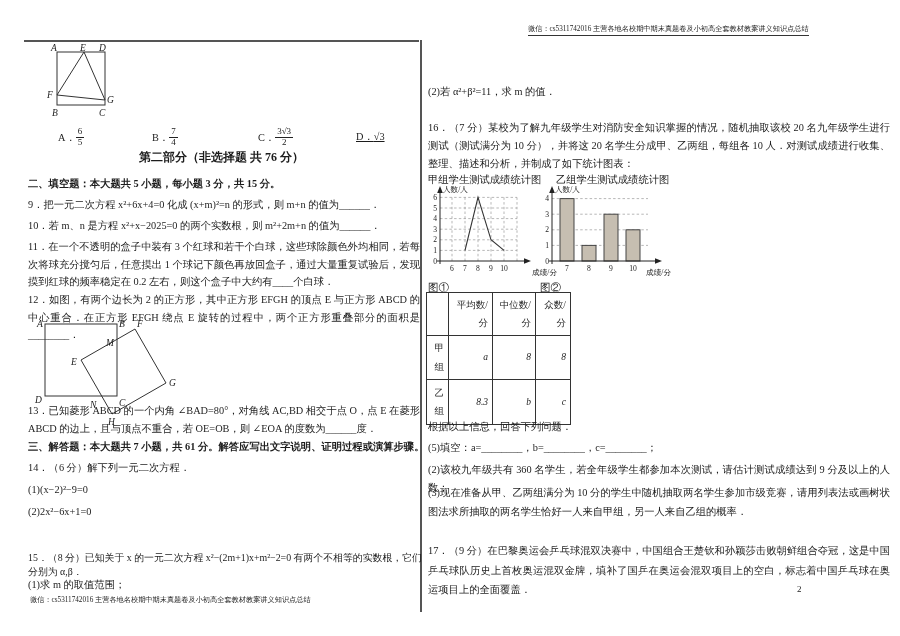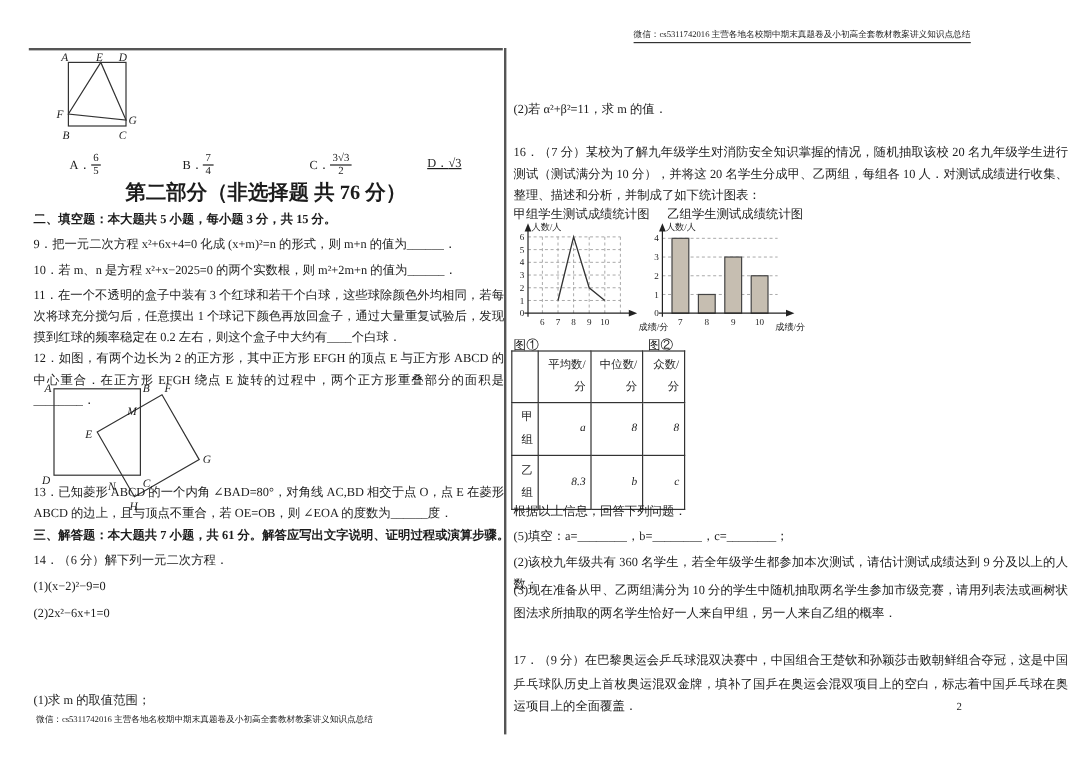--- a/index.html
+++ b/index.html
@@ -60,21 +60,21 @@
   <div class="abs line" style="left:152px;top:127px;">
     <span class="opt-label">B．</span><span class="frac"><span class="num">7</span><span class="den">4</span></span>
   </div>
   <div class="abs line" style="left:258px;top:127px;">
     <span class="opt-label">C．</span><span class="frac"><span class="num">3√3</span><span class="den">2</span></span>
   </div>
   <div class="abs line" style="left:356px;top:129px;text-decoration:underline;">
     <span class="opt-label">D．</span><span>√3</span>
   </div>
 
-  <div class="abs bold" style="left:24px;top:149px;width:395px;text-align:center;font-size:17px;">第二部分（非选择题  共 76 分）</div>
+  <div class="abs bold" style="left:24px;top:149px;width:395px;text-align:center;font-size:12px;">第二部分（非选择题  共 76 分）</div>
 
   <div class="abs line bold" style="left:28px;top:176px;">二、填空题：本大题共 5 小题，每小题 3 分，共 15 分。</div>
   <div class="abs line" style="left:28px;top:197px;">9．把一元二次方程 x²+6x+4=0 化成 (x+m)²=n 的形式，则 m+n 的值为______．</div>
   <div class="abs line" style="left:28px;top:218px;">10．若 m、n 是方程 x²+x−2025=0 的两个实数根，则 m²+2m+n 的值为______．</div>
   <div class="abs para" style="left:28px;top:238px;width:392px;line-height:17.5px;">11．在一个不透明的盒子中装有 3 个红球和若干个白球，这些球除颜色外均相同，若每次将球充分搅匀后，任意摸出 1 个球记下颜色再放回盒子，通过大量重复试验后，发现摸到红球的频率稳定在 0.2 左右，则这个盒子中大约有____个白球．</div>
   <div class="abs para" style="left:28px;top:291px;width:392px;line-height:17.5px;">12．如图，有两个边长为 2 的正方形，其中正方形 EFGH 的顶点 E 与正方形 ABCD 的中心重合．在正方形 EFGH 绕点 E 旋转的过程中，两个正方形重叠部分的面积是________．</div>
 
   <svg class="abs" style="left:30px;top:318px;" width="180" height="112" viewBox="0 0 180 112">
     <rect x="15" y="6" width="72" height="72" fill="none" stroke="#333" stroke-width="1"></rect>
     <polygon points="51,42 105,11 136,65 82,96" fill="none" stroke="#333" stroke-width="1"></polygon>
@@ -88,20 +88,21 @@
     <text class="fig-label" x="78" y="107">H</text>
     <text class="fig-label" x="76" y="28">M</text>
     <text class="fig-label" x="60" y="90">N</text>
   </svg>
 
   <div class="abs para" style="left:28px;top:402px;width:392px;line-height:18px;">13．已知菱形 ABCD 的一个内角 ∠BAD=80°，对角线 AC,BD 相交于点 O，点 E 在菱形 ABCD 的边上，且与顶点不重合，若 OE=OB，则 ∠EOA 的度数为______度．</div>
   <div class="abs line bold" style="left:28px;top:439px;">三、解答题：本大题共 7 小题，共 61 分。解答应写出文字说明、证明过程或演算步骤。</div>
   <div class="abs line" style="left:28px;top:460px;">14．（6 分）解下列一元二次方程．</div>
   <div class="abs line" style="left:28px;top:482px;">(1)(x−2)²−9=0</div>
   <div class="abs line" style="left:28px;top:504px;">(2)2x²−6x+1=0</div>
+  <div class="abs para" style="left:28px;top:551px;width:394px;line-height:14px;font-size:9.9px;">15．（8 分）已知关于 x 的一元二次方程 x²−(2m+1)x+m²−2=0 有两个不相等的实数根，它们分别为 α,β．</div>
   <div class="abs line" style="left:28px;top:577px;">(1)求 m 的取值范围；</div>
   <div class="abs small" style="left:30px;top:595px;">微信：cs5311742016 主营各地名校期中期末真题卷及小初高全套教材教案讲义知识点总结</div>
 
   <div class="abs line" style="left:428px;top:44px;margin-top:40px;">(2)若 α²+β²=11，求 m 的值．</div>
   <div class="abs para" style="left:428px;top:119px;width:462px;line-height:18px;">16．（7 分）某校为了解九年级学生对消防安全知识掌握的情况，随机抽取该校 20 名九年级学生进行测试（测试满分为 10 分），并将这 20 名学生分成甲、乙两组，每组各 10 人．对测试成绩进行收集、整理、描述和分析，并制成了如下统计图表：</div>
 
   <div class="abs line" style="left:428px;top:172px;">甲组学生测试成绩统计图</div>
   <div class="abs line" style="left:556px;top:172px;">乙组学生测试成绩统计图</div>
 
   <div id="chart-line" class="abs" style="left:424px;top:183px;"><svg width="135" height="100" viewBox="0 0 135 100">

